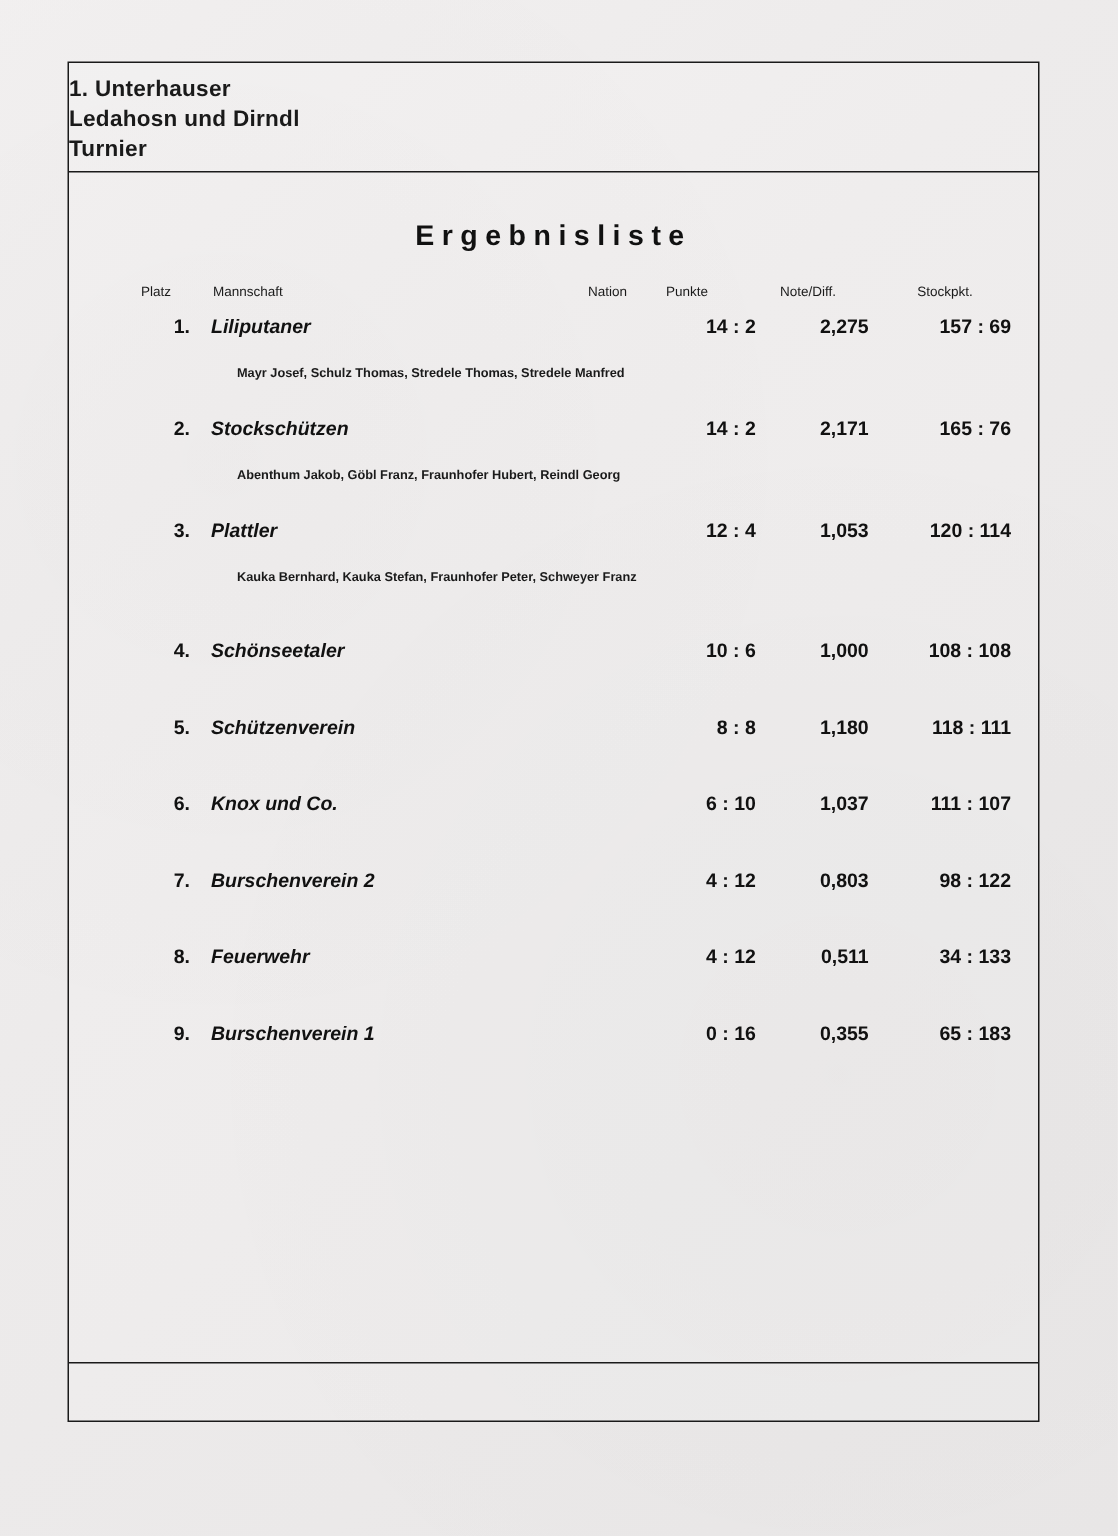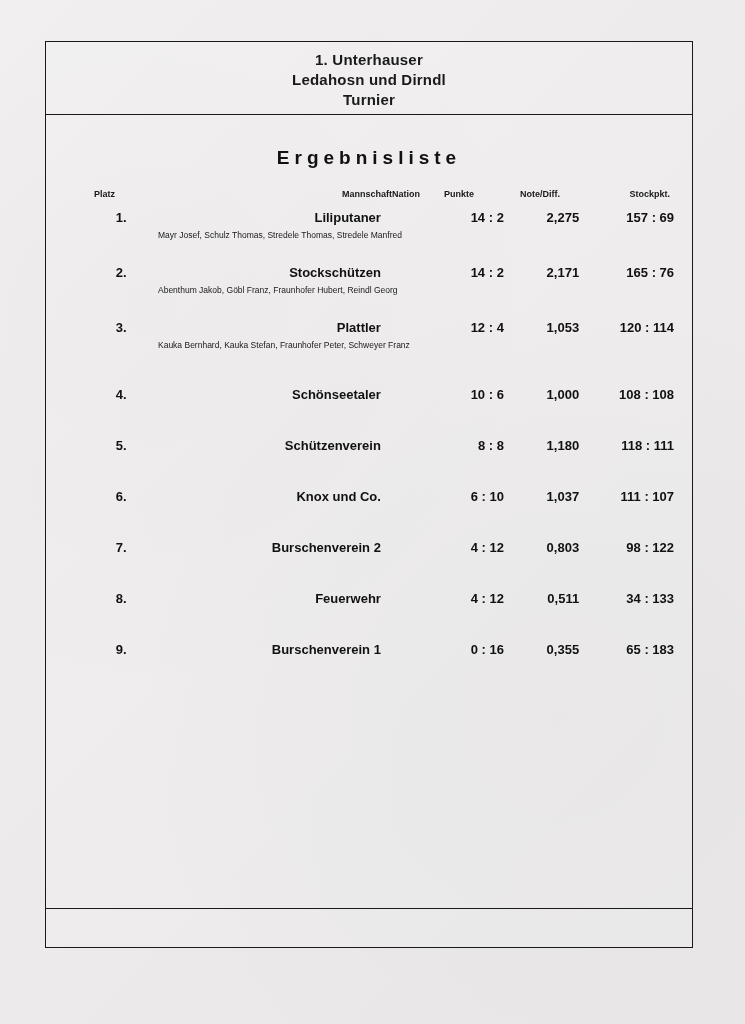--- a/index.html
+++ b/index.html
@@ -34,21 +34,20 @@
     top: 41px;
     width: 648px;
     height: 907px;
     border: 1.5px solid #1a1a1a;
     background: rgba(255,255,255,0.12);
     box-sizing: border-box;
   }
   .header-block {
     border-bottom: 1.5px solid #1a1a1a;
     padding: 8px 0 4px 0;
-    text-align: center;
   }
   .header-line {
     font-size: 15px;
     font-weight: bold;
     color: #1a1a1a;
     line-height: 20px;
     letter-spacing: 0.2px;
   }
   .credit-bar {
     border-bottom: 1.5px solid #1a1a1a;
@@ -66,53 +65,53 @@
     color: #111;
     margin-top: 32px;
     margin-bottom: 20px;
   }
   .table-wrap {
     padding: 0 18px 0 48px;
   }
   .col-head {
     display: flex;
     font-size: 9px;
-    font-weight: bold;
+    font-weight: normal;
     color: #1a1a1a;
     margin-bottom: 11px;
   }
   .c-platz   { width: 48px; text-align: left; }
-  .c-team    { width: 250px; text-align: right; }
+  .c-team    { width: 250px; text-align: left; }
   .c-nation  { width: 52px; text-align: left; }
   .c-punkte  { width: 76px; text-align: left; }
   .c-note    { width: 70px; text-align: left; }
-  .c-stock   { width: 80px; text-align: right; }
+  .c-stock   { width: 80px; text-align: center; }
 
   .row {
     margin-bottom: 3px;
   }
   .row-main {
     display: flex;
     align-items: baseline;
     font-size: 13px;
     font-weight: bold;
     color: #111;
   }
   .row-main .c-platz { text-align: right; padding-right: 14px; width: 34px; }
-  .row-main .c-team  { width: 250px; }
+  .row-main .c-team  { width: 250px; font-style: italic; }
   .row-main .c-nation{ width: 52px; }
   .row-main .c-punkte{ width: 76px; text-align: right; padding-right: 8px; }
   .row-main .c-note  { width: 70px; text-align: right; padding-right: 18px; }
   .row-main .c-stock { width: 80px; text-align: right; }
   .members {
     font-size: 8.5px;
-    font-weight: normal;
+    font-weight: bold;
     color: #1a1a1a;
     margin-left: 48px;
-    margin-top: 5px;
+    margin-top: 18px;
     line-height: 11px;
     padding-left: 16px;
   }
   .spacer-row { height: 21px; }
   .spacer-row-wide { height: 33px; }
   .footer-rule {
     position: absolute;
     left: 0;
     right: 0;
     bottom: 38px;

